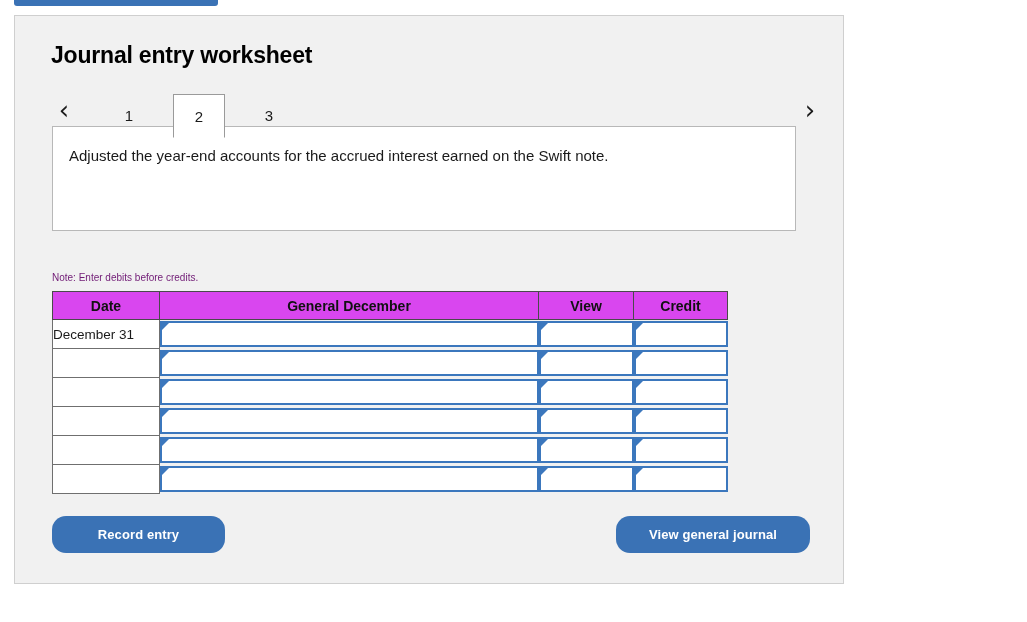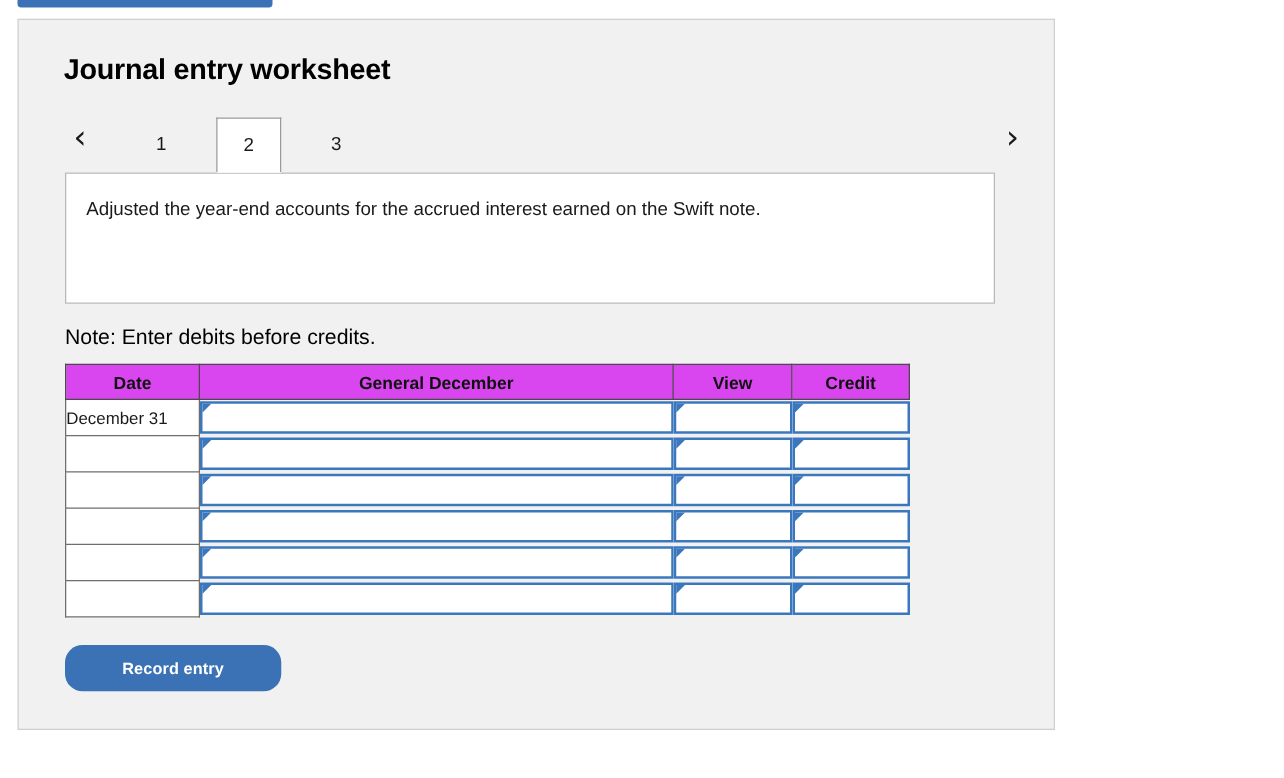--- a/index.html
+++ b/index.html
@@ -90,21 +90,21 @@
     background: #ffffff;
     border: 1px solid #9a9a9a;
     border-bottom: 1px solid #ffffff;
     z-index: 3;
   }
 
   
   .desc-box {
     position: absolute;
     left: 37px;
-    top: 122px;
+    top: 110px;
     width: 744px;
     height: 105px;
     background: #ffffff;
     border: 1px solid #b8b8b8;
     box-sizing: border-box;
     z-index: 1;
   }
   .desc-text {
     position: absolute;
     left: 16px;
@@ -112,23 +112,23 @@
     width: 700px;
     font-size: 15px;
     line-height: 22px;
     color: #1a1a1a;
   }
 
   
   .note {
     position: absolute;
     left: 37px;
-    top: 244px;
-    font-size: 17px;
-    color: #000000;
+    top: 256px;
+    font-size: 10px;
+    color: #701a75;
   }
 
   
   .jtable {
     position: absolute;
     left: 37px;
     top: 275px;
     border-collapse: collapse;
     table-layout: fixed;
   }
@@ -319,15 +319,16 @@
               <div class="cellbox"></div>
             </td>
           <td class="input-cell">
               <div class="cellbox"></div>
             </td>
         </tr>
       </tbody>
     </table>
 
     <button class="btn btn-record">Record entry</button>
+    <button class="btn btn-view">View general journal</button>
 
   </div>
 </div>
 
 </body></html>

